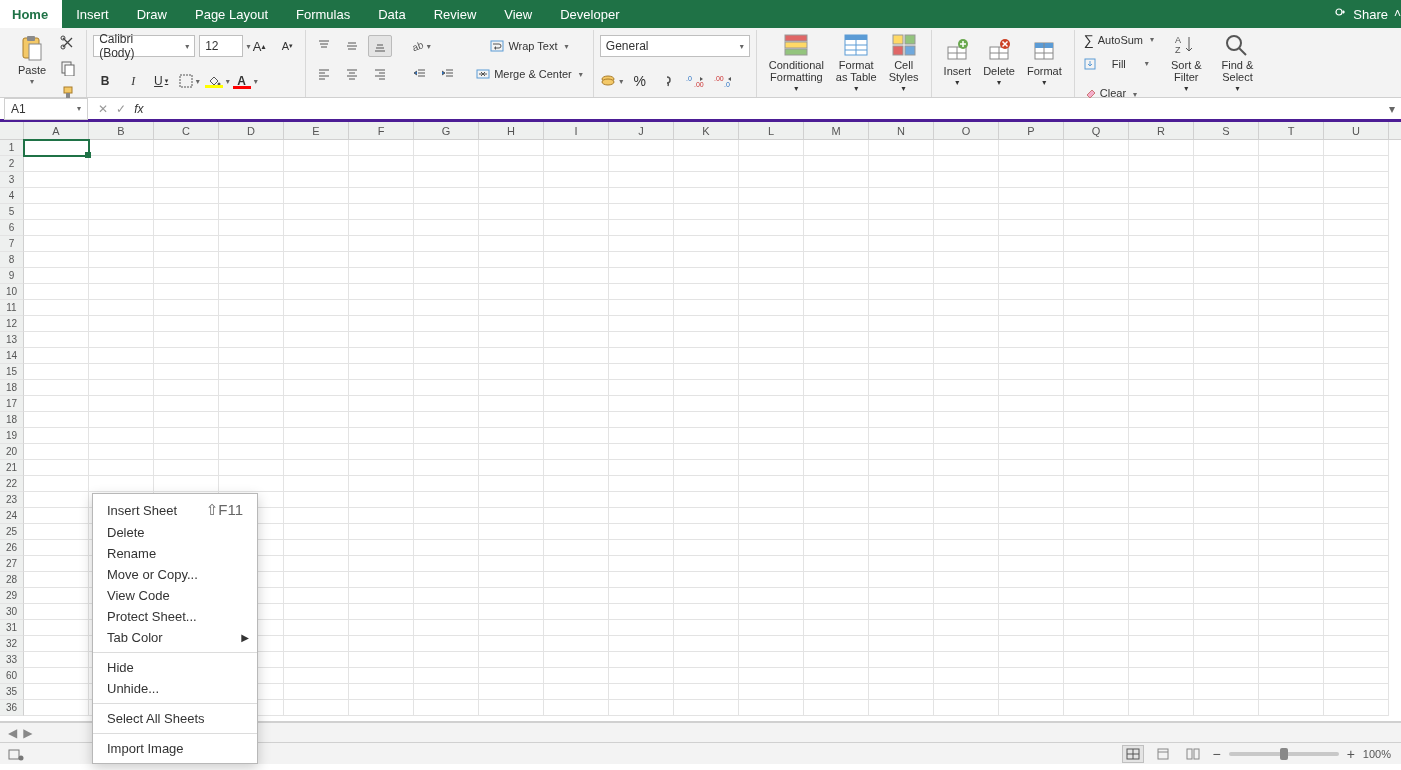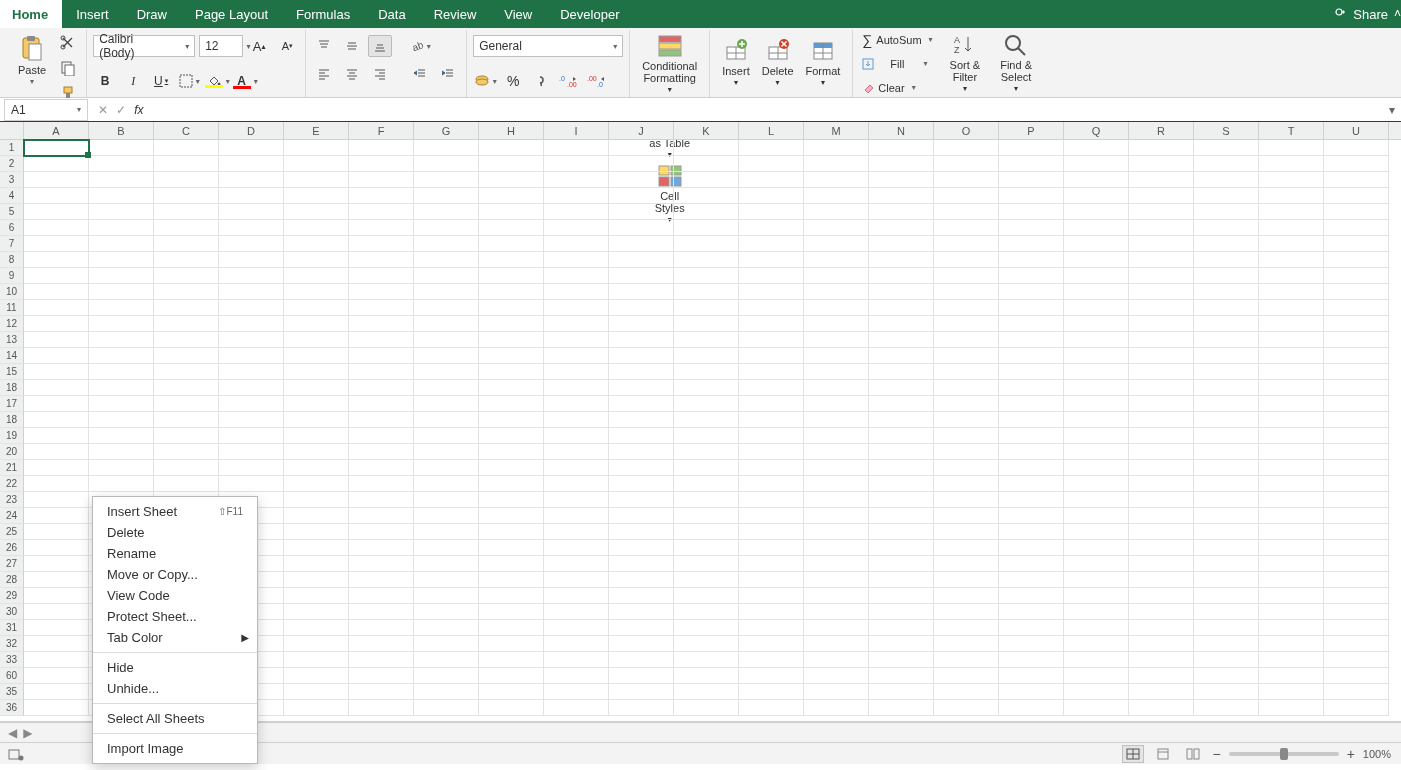--- a/index.html
+++ b/index.html
@@ -20,21 +20,21 @@
 .big-btn { display:flex; flex-direction:column; align-items:center; justify-content:center; padding:2px 6px; cursor:pointer; font-size:11px; gap:2px; text-align:center; line-height:1.1; }
 .small-btn { width:24px; height:22px; display:flex; align-items:center; justify-content:center; cursor:pointer; border-radius:2px; }
 .small-btn.boxed { border:1px solid transparent; }
 .dd::after { content:"▾"; font-size:8px; margin-left:3px; color:#666; }
 .select { background:#fff; border:1px solid #bfbfbf; height:22px; display:flex; align-items:center; padding:0 5px; font-size:12px; cursor:pointer;gap:28px; }
 .select .arrow { margin-left:auto; font-size:8px; color:#666; }
 .btn-label { font-size:11px; }
 .underline-bar { height:3px; width:18px; margin-top:-2px; }
 
 
-.formulabar { height:24px; border-bottom:1px solid #4c1d95; display:flex; align-items:center; background:#fff; position:relative; }
+.formulabar { height:24px; border-bottom:3px solid #4c1d95; display:flex; align-items:center; background:#fff; position:relative; }
 .namebox { width:84px; height:22px; border:1px solid #d0d0d0; display:flex; align-items:center; padding:0 6px; font-size:12px; margin-left:4px; background:#fff; }
 .namebox .arrow { margin-left:auto; font-size:8px; color:#666; }
 .fx-controls { display:flex; align-items:center; gap:8px; padding:0 10px; color:#999; }
 .fx-controls .active { color:#333; }
 .fx-input { flex:1; height:22px; padding:0 4px; }
 .fb-expand { width:18px; text-align:center; color:#666; cursor:pointer; }
 
 
 .grid-wrap { position:relative; height:600px; overflow:hidden; border-bottom:1px solid #d0d0d0; }
 .col-headers { display:flex; height:18px; background:#eef0ef; border-bottom:1px solid #d0d0d0; }
@@ -55,21 +55,21 @@
 .statusbar { height:22px; background:#f3f3f3; display:flex; align-items:center; border-top:1px solid #d0d0d0; font-size:11px; color:#555; }
 .status-right { margin-left:auto; display:flex; align-items:center; gap:8px; padding-right:10px; }
 .view-btn { width:22px; height:18px; display:flex; align-items:center; justify-content:center; cursor:pointer; border:1px solid transparent; }
 .view-btn.active { background:#e4e4e4; border-color:#c0c0c0; }
 .zoom-slider { width:110px; height:4px; background:#c8c8c8; position:relative; border-radius:2px; }
 .zoom-thumb { position:absolute; left:50%; top:-4px; width:8px; height:12px; background:#888; border-radius:2px; transform:translateX(-50%); }
 
 
 .context-menu { position:absolute; background:#fff; border:1px solid #b8b8b8; box-shadow:0 4px 12px rgba(0,0,0,0.2); width:166px; padding:4px 0; font-size:13px; z-index:100;margin-left:12px; }
 .cm-item { padding:3px 14px; display:flex; align-items:center; cursor:pointer; position:relative; }
-.cm-shortcut { margin-left:auto; font-size:10px; color:#666; }
+.cm-shortcut { margin-left:auto; font-size:15px; color:#666; }
 .cm-sep { height:1px; background:#dcdcdc; margin:4px 0; }
 .cm-arrow { position:absolute; right:8px; font-size:10px; }
 
 svg { display:block; }
 </style>
 </head>
 <body>
 
 <div class="tabstrip">
   <div id="tabs-container" style="display:flex;">
@@ -260,20 +260,37 @@
                 <g stroke="#555">
                   <line x1="5" y1="3" x2="12" y2="3"></line>
                   <line x1="5" y1="6" x2="12" y2="6"></line>
                   <line x1="5" y1="9" x2="12" y2="9"></line>
                   <path d="M1 4 L4 6 L1 8" fill="#2a72c4"></path>
                 </g>
               </svg>
             </span>
         </div>
       </div>
+      <div style="display:flex;flex-direction:column;justify-content:space-around;">
+        <div class="small-btn dd" style="width:auto;padding:0 4px;gap:4px;">
+          <svg width="14" height="14">
+              <rect x="1" y="2" width="12" height="10" fill="none" stroke="#5b9bd5"></rect>
+              <path d="M3 5 h6 a2 2 0 0 1 0 4 h-3" fill="none" stroke="#555"></path>
+              <path d="M6 7 L4 9 L6 11" fill="#555"></path>
+            </svg>
+          <span class="btn-label">Wrap Text</span>
+        </div>
+        <div class="small-btn dd" style="width:auto;padding:0 4px;gap:4px;">
+          <svg width="14" height="14">
+              <rect x="1" y="3" width="12" height="8" fill="none" stroke="#5b9bd5"></rect>
+              <path d="M3 7 h3 M8 7 h3 M5 5 l2 2 l-2 2 M9 5 l-2 2 l2 2" stroke="#555" fill="none"></path>
+            </svg>
+          <span class="btn-label">Merge &amp; Center</span>
+        </div>
+      </div>
     </div>
   </div>
 
   <div class="group">
     <div class="group-row">
       <div class="select" style="width:150px;">
           <span>General</span>
           <span class="arrow">▾</span>
         </div>
     </div>
@@ -300,21 +317,21 @@
       <span class="small-btn">
           <svg width="20" height="14">
             <text x="0" y="7" font-size="7" fill="#c33">.00</text>
             <text x="10" y="13" font-size="7" fill="#2a72c4">.0</text>
             <path d="M17 3 L14 5 L17 7" fill="#555"></path>
           </svg>
         </span>
     </div>
   </div>
 
-  <div class="group" style="flex-direction:column;align-items:center;">
+  <div class="group" style="flex-direction:row;align-items:center;">
     <div class="big-btn">
       <svg width="26" height="24">
           <rect x="2" y="2" width="22" height="6" fill="#e06666" stroke="#999"></rect>
           <rect x="2" y="9" width="22" height="6" fill="#ffd966" stroke="#999"></rect>
           <rect x="2" y="16" width="22" height="6" fill="#93c47d" stroke="#999"></rect>
         </svg>
       <span style="white-space:pre-line;">Conditional
 Formatting</span>
         <span style="font-size:8px;">▾</span>
     </div>
@@ -384,21 +401,21 @@
           <span style="font-size:14px;">∑</span>
           <span class="btn-label">AutoSum</span>
         </div>
       <div class="small-btn dd" style="width:auto;gap:16px;padding:0 3px;justify-content:flex-start;">
           <svg width="12" height="12">
             <rect x="1" y="1" width="10" height="10" fill="none" stroke="#5b9bd5"></rect>
             <path d="M6 3 v5 M4 6 l2 2 l2 -2" stroke="#5b9bd5" fill="none"></path>
           </svg>
           <span class="btn-label">Fill</span>
         </div>
-      <div class="small-btn dd" style="width:auto;gap:4px;padding:0 3px;justify-content:flex-start;">
+      <div class="small-btn dd" style="width:auto;gap:4px;padding:0 3px;justify-content:flex-start;align-items:flex-end;">
           <svg width="12" height="12">
             <path d="M3 8 L8 3 L11 6 L6 11 Z" fill="#f4aecb" stroke="#c77"></path>
           </svg>
           <span class="btn-label">Clear</span>
         </div>
     </div>
     <div class="big-btn">
       <svg width="26" height="24">
           <text x="2" y="10" font-size="9" fill="#555">A</text>
           <text x="2" y="20" font-size="9" fill="#555">Z</text>

